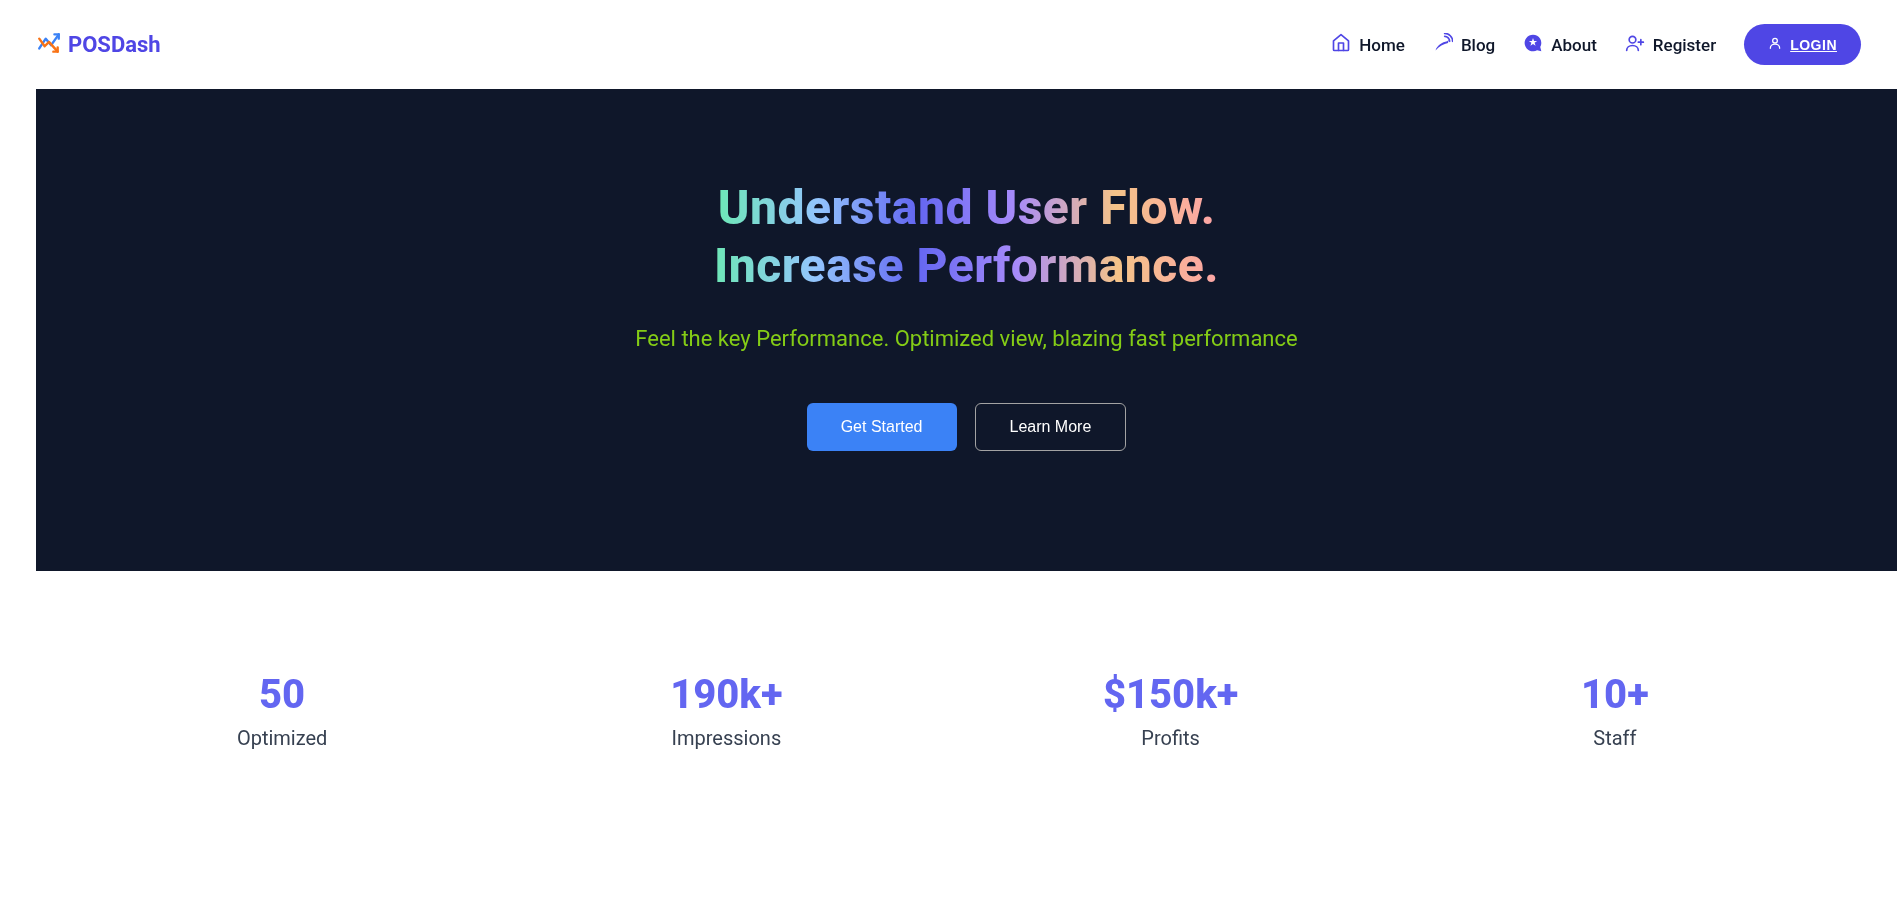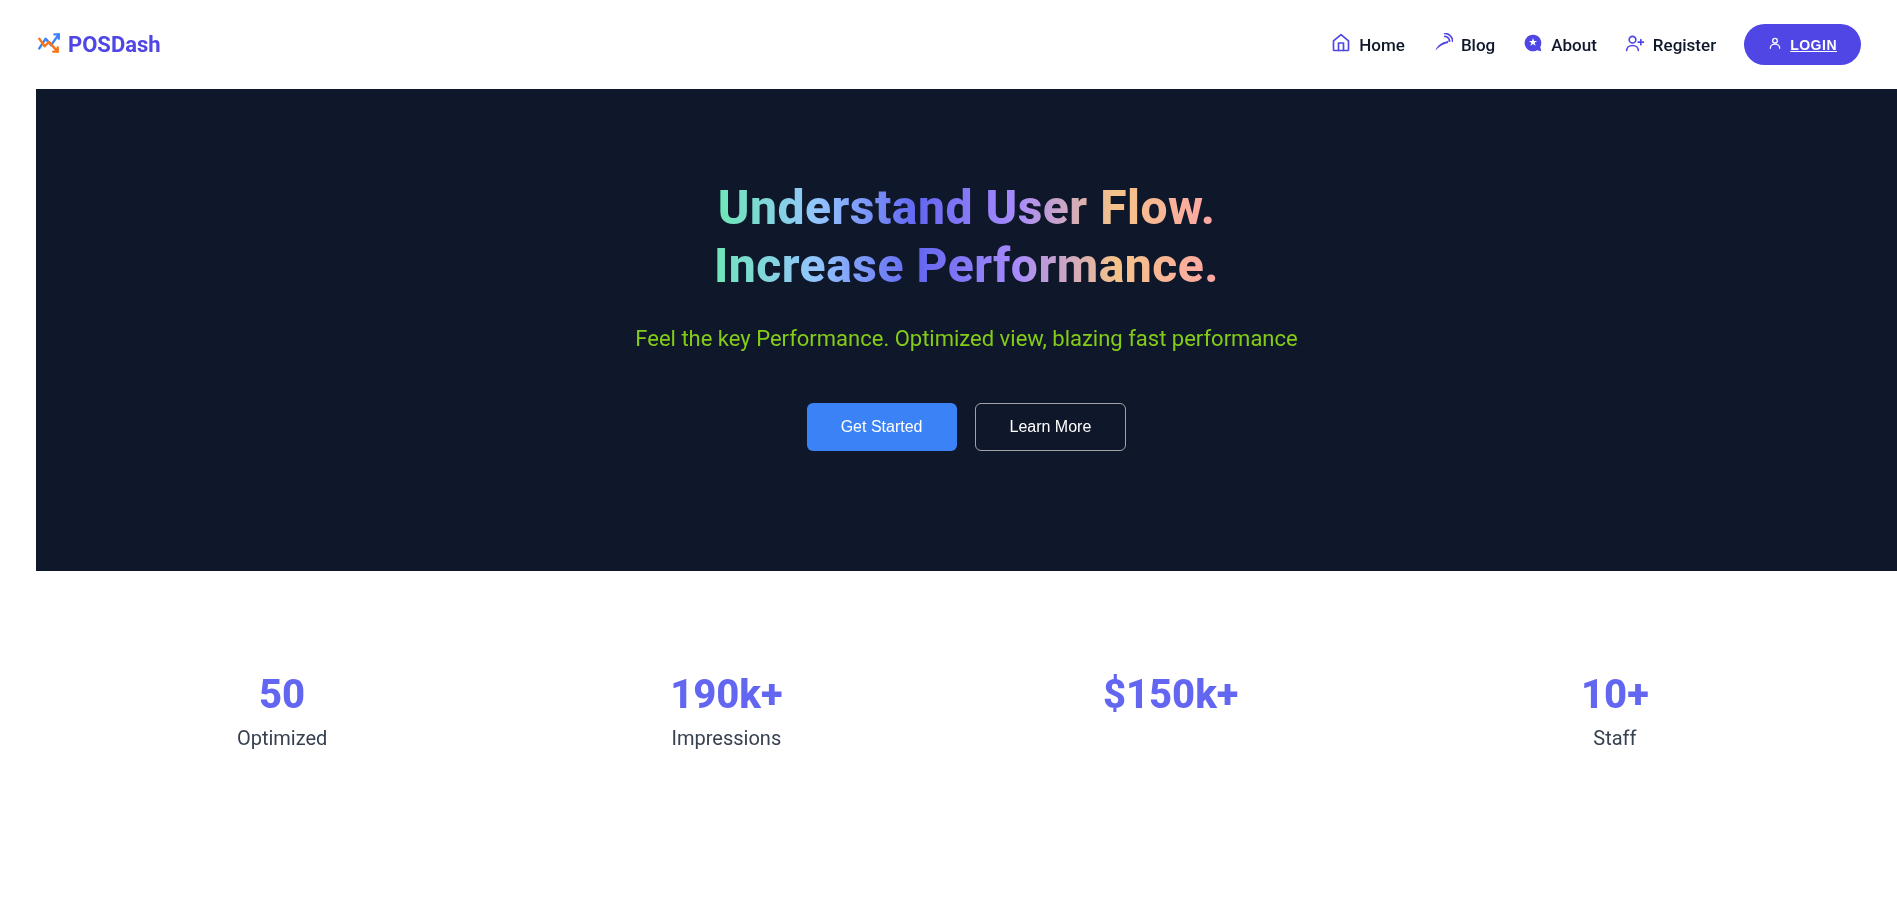--- a/index.html
+++ b/index.html
@@ -119,18 +119,19 @@
   <div class="stat">
     <div class="stat-value">50</div>
     <div class="stat-label">Optimized</div>
   </div>
   <div class="stat">
     <div class="stat-value">190k+</div>
     <div class="stat-label">Impressions</div>
   </div>
   <div class="stat">
     <div class="stat-value">$150k+</div>
+    <div class="stat-label">Profits</div>
   </div>
   <div class="stat">
     <div class="stat-value">10+</div>
     <div class="stat-label">Staff</div>
   </div>
 </section>
 
 </body></html>

